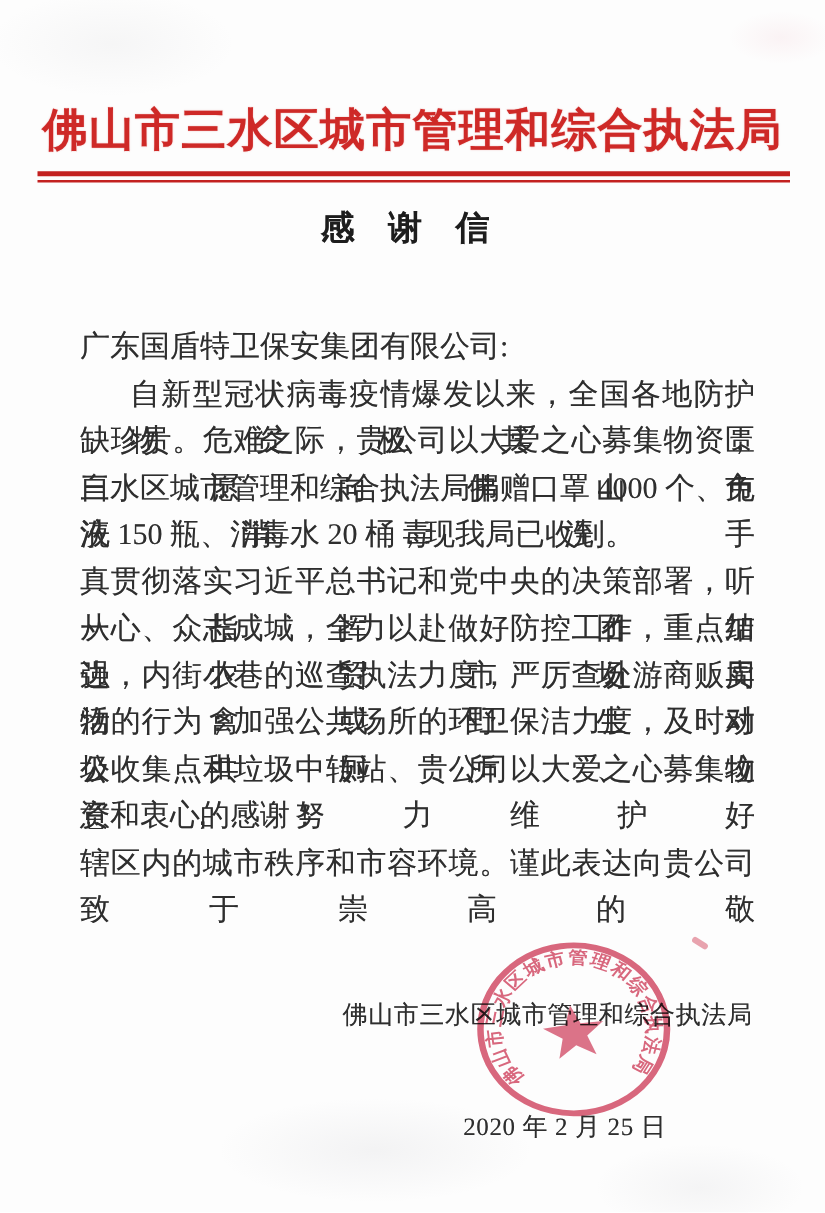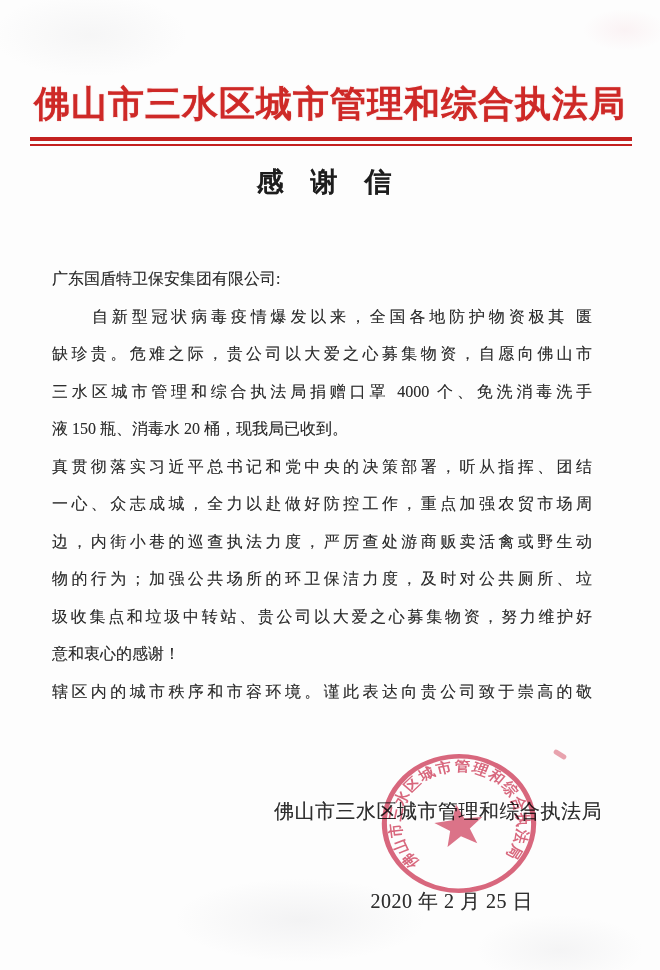--- a/index.html
+++ b/index.html
@@ -29,22 +29,22 @@
   .rule{position:absolute;left:30px;width:602px;}
   .rule-thick{top:137px;height:4px;}
   .rule-thin{top:144px;height:2px;}
   .letter-title{
     position:absolute;left:0;top:164px;width:648px;
     text-align:center;
     font-size:27px;font-weight:bold;color:#1d1d1d;
     text-shadow:0 0 0.5px rgba(0,0,0,0.5);
   }
   .body-block{
-    position:absolute;left:52px;top:260px;width:540px;
-    font-size:16px;color:#2e2e2e;
+    position:absolute;left:64px;top:260px;width:540px;
+    font-size:24px;color:#2e2e2e;
     text-shadow:0 0 0.5px rgba(40,40,40,0.45);
   }
   .body-line{
     line-height:37.5px;height:37.5px;
     white-space:nowrap;
   }
   .jfull{text-align:justify;text-align-last:justify;white-space:normal;}
   .ind{padding-left:40px;}
   .para-gap{margin-top:5px;}
   .signature{

